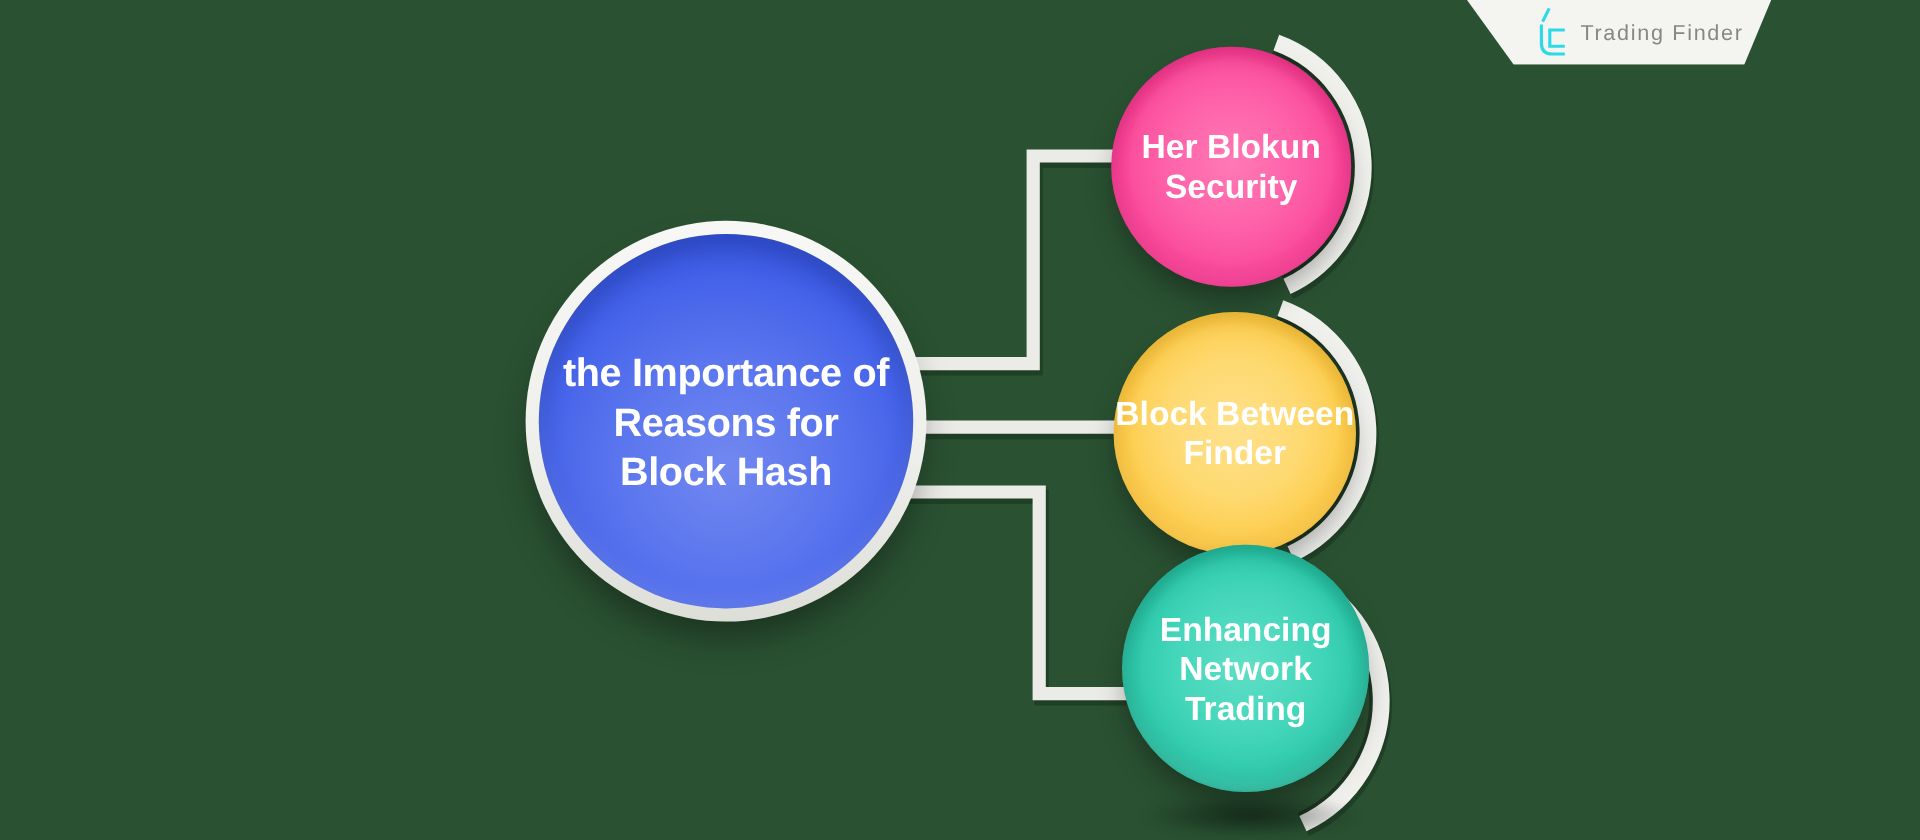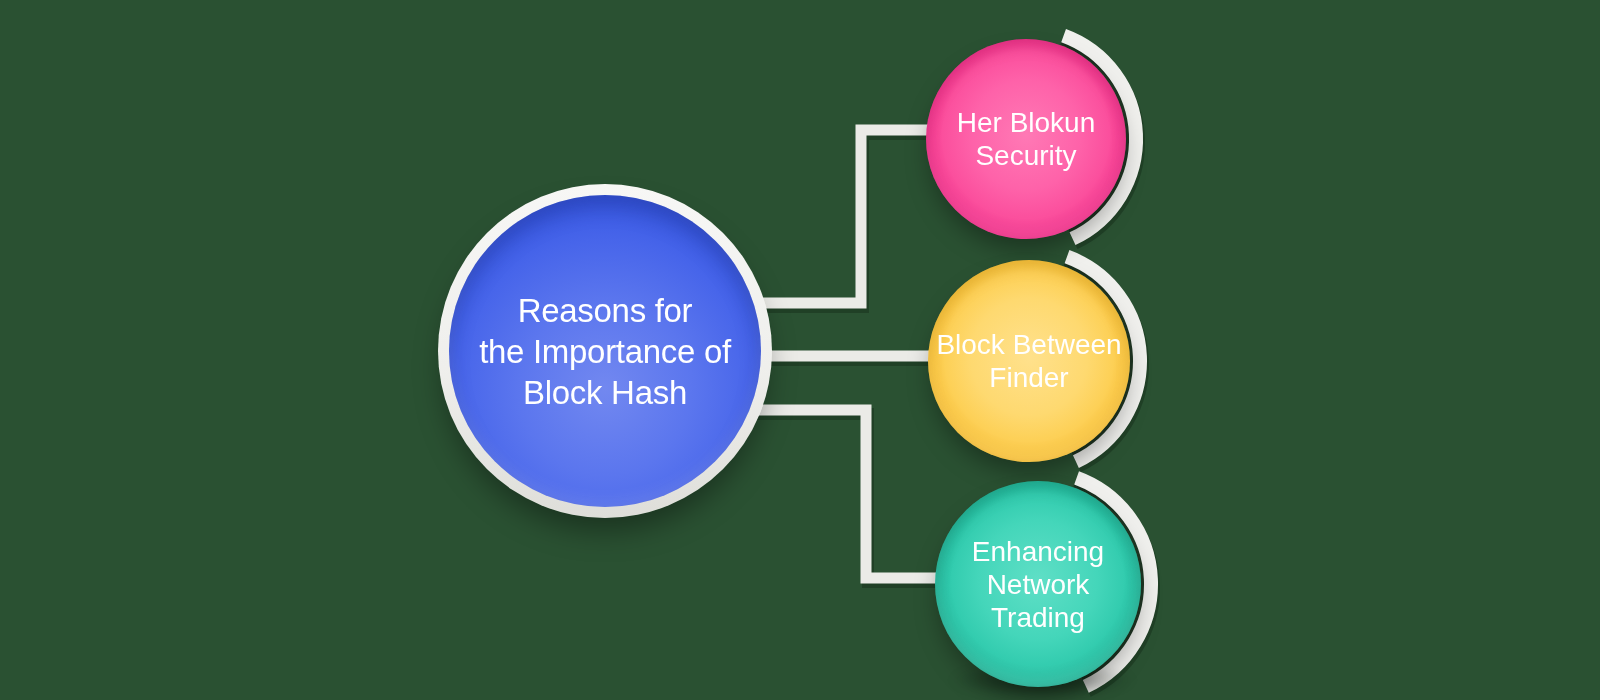--- a/index.html
+++ b/index.html
@@ -12,21 +12,21 @@
   .ground-shadow{
     position:absolute;z-index:2;border-radius:50%;
     background:radial-gradient(ellipse at center, rgba(4,14,8,0.55) 0%, rgba(4,14,8,0) 70%);
     filter:blur(4px);
   }
   .node{position:absolute;border-radius:50%;z-index:3;}
   .node .face{position:absolute;border-radius:50%;inset:0;}
   .label{
     position:absolute;inset:0;display:flex;flex-direction:column;
     justify-content:center;align-items:center;text-align:center;
-    color:#ffffff;font-weight:400;z-index:4;
+    color:#ffffff;font-weight:700;z-index:4;
   }
   
   .node-main{
     left:438px;top:184px;width:334px;height:334px;
     background:linear-gradient(180deg,#f7f7f5 0%,#efefec 55%,#dedeD9 100%);
     box-shadow:0 18px 30px -6px rgba(0,0,0,0.38);
   }
   .node-main .face{
     inset:11px;
     background:radial-gradient(circle at 50% 62%, #7288f0 0%, #5b76ee 35%, #4765ea 60%, #3556e2 80%, #2c4ed8 92%, #3b5fe8 100%);
@@ -39,21 +39,21 @@
   .node-pink{left:926px;top:39px;width:200px;height:200px;}
   .node-pink .face{
     background:radial-gradient(circle at 50% 48%, #ff79b5 0%, #fe62a9 38%, #fb4f9d 58%, #ef2d88 70%, #e5157b 76%, #fa3d95 82%, #f0217f 96%, #e81578 100%);
     box-shadow:inset 0 8px 14px rgba(140,0,66,0.20), inset 0 -8px 16px rgba(255,255,255,0.15);
   }
   .node-yellow{left:928px;top:260px;width:202px;height:202px;}
   .node-yellow .face{
     background:radial-gradient(circle at 50% 48%, #ffe18c 0%, #fed970 40%, #fdd056 58%, #f6bd2e 70%, #e9a90f 76%, #fbc64a 82%, #f5b722 96%, #efae18 100%);
     box-shadow:inset 0 8px 14px rgba(150,100,0,0.18), inset 0 -8px 16px rgba(255,255,255,0.2);
   }
-  .node-teal{left:935px;top:481px;width:206px;height:206px;}
+  .node-teal{left:935px;top:454px;width:206px;height:206px;}
   .node-teal .face{
     background:radial-gradient(circle at 50% 48%, #5fdfc6 0%, #44d6ba 40%, #33ccaf 58%, #1cb598 70%, #0e987e 76%, #2cc7a9 82%, #17ab90 96%, #109c83 100%);
     box-shadow:inset 0 8px 14px rgba(0,80,64,0.22), inset 0 -8px 16px rgba(255,255,255,0.16);
   }
   
   .banner{
     position:absolute;left:1200px;top:0;width:300px;height:54px;z-index:5;
     background:#f4f4f1;
     clip-path:polygon(7.5% 0, 92% 0, 84.5% 100%, 20.5% 100%);
     display:flex;align-items:center;gap:10px;
@@ -96,22 +96,22 @@
       <path d="M 1067 256.7 A 111 111 0 0 1 1075.9 461.6"></path>
       <path d="M 1076.6 477.8 A 113 113 0 0 1 1085.8 686.4"></path>
     </g>
   </svg>
 
   <div class="ground-shadow" style="left:950px;top:662px;width:185px;height:36px;"></div>
 
   <div class="node node-main">
     <div class="face"></div>
     <div class="label">
+      <div>the Importance of</div>
       <div>Reasons for</div>
-      <div>the Importance of</div>
       <div>Block Hash</div>
     </div>
   </div>
 
   <div class="node node-branch node-pink">
     <div class="face"></div>
     <div class="label">
       <div>Her Blokun</div>
       <div>Security</div>
     </div>
@@ -127,14 +127,22 @@
 
   <div class="node node-branch node-teal">
     <div class="face"></div>
     <div class="label">
       <div>Enhancing</div>
       <div>Network</div>
       <div>Trading</div>
     </div>
   </div>
 
+  <div class="banner">
+    <svg width="30" height="44" viewBox="0 0 30 44" fill="none" stroke="#2bd9e9" stroke-width="2.6">
+      <path d="M 14 2 L 8.5 13"></path>
+      <path d="M 7.5 15.5 L 7.5 31 Q 7.5 40 16.5 40 L 27 40"></path>
+      <path d="M 27 20 L 14.5 20 L 14.5 33.5 L 27 33.5"></path>
+    </svg>
+    <span class="brand-name">Trading Finder</span>
+  </div>
 
 </div>
 
 </body></html>

